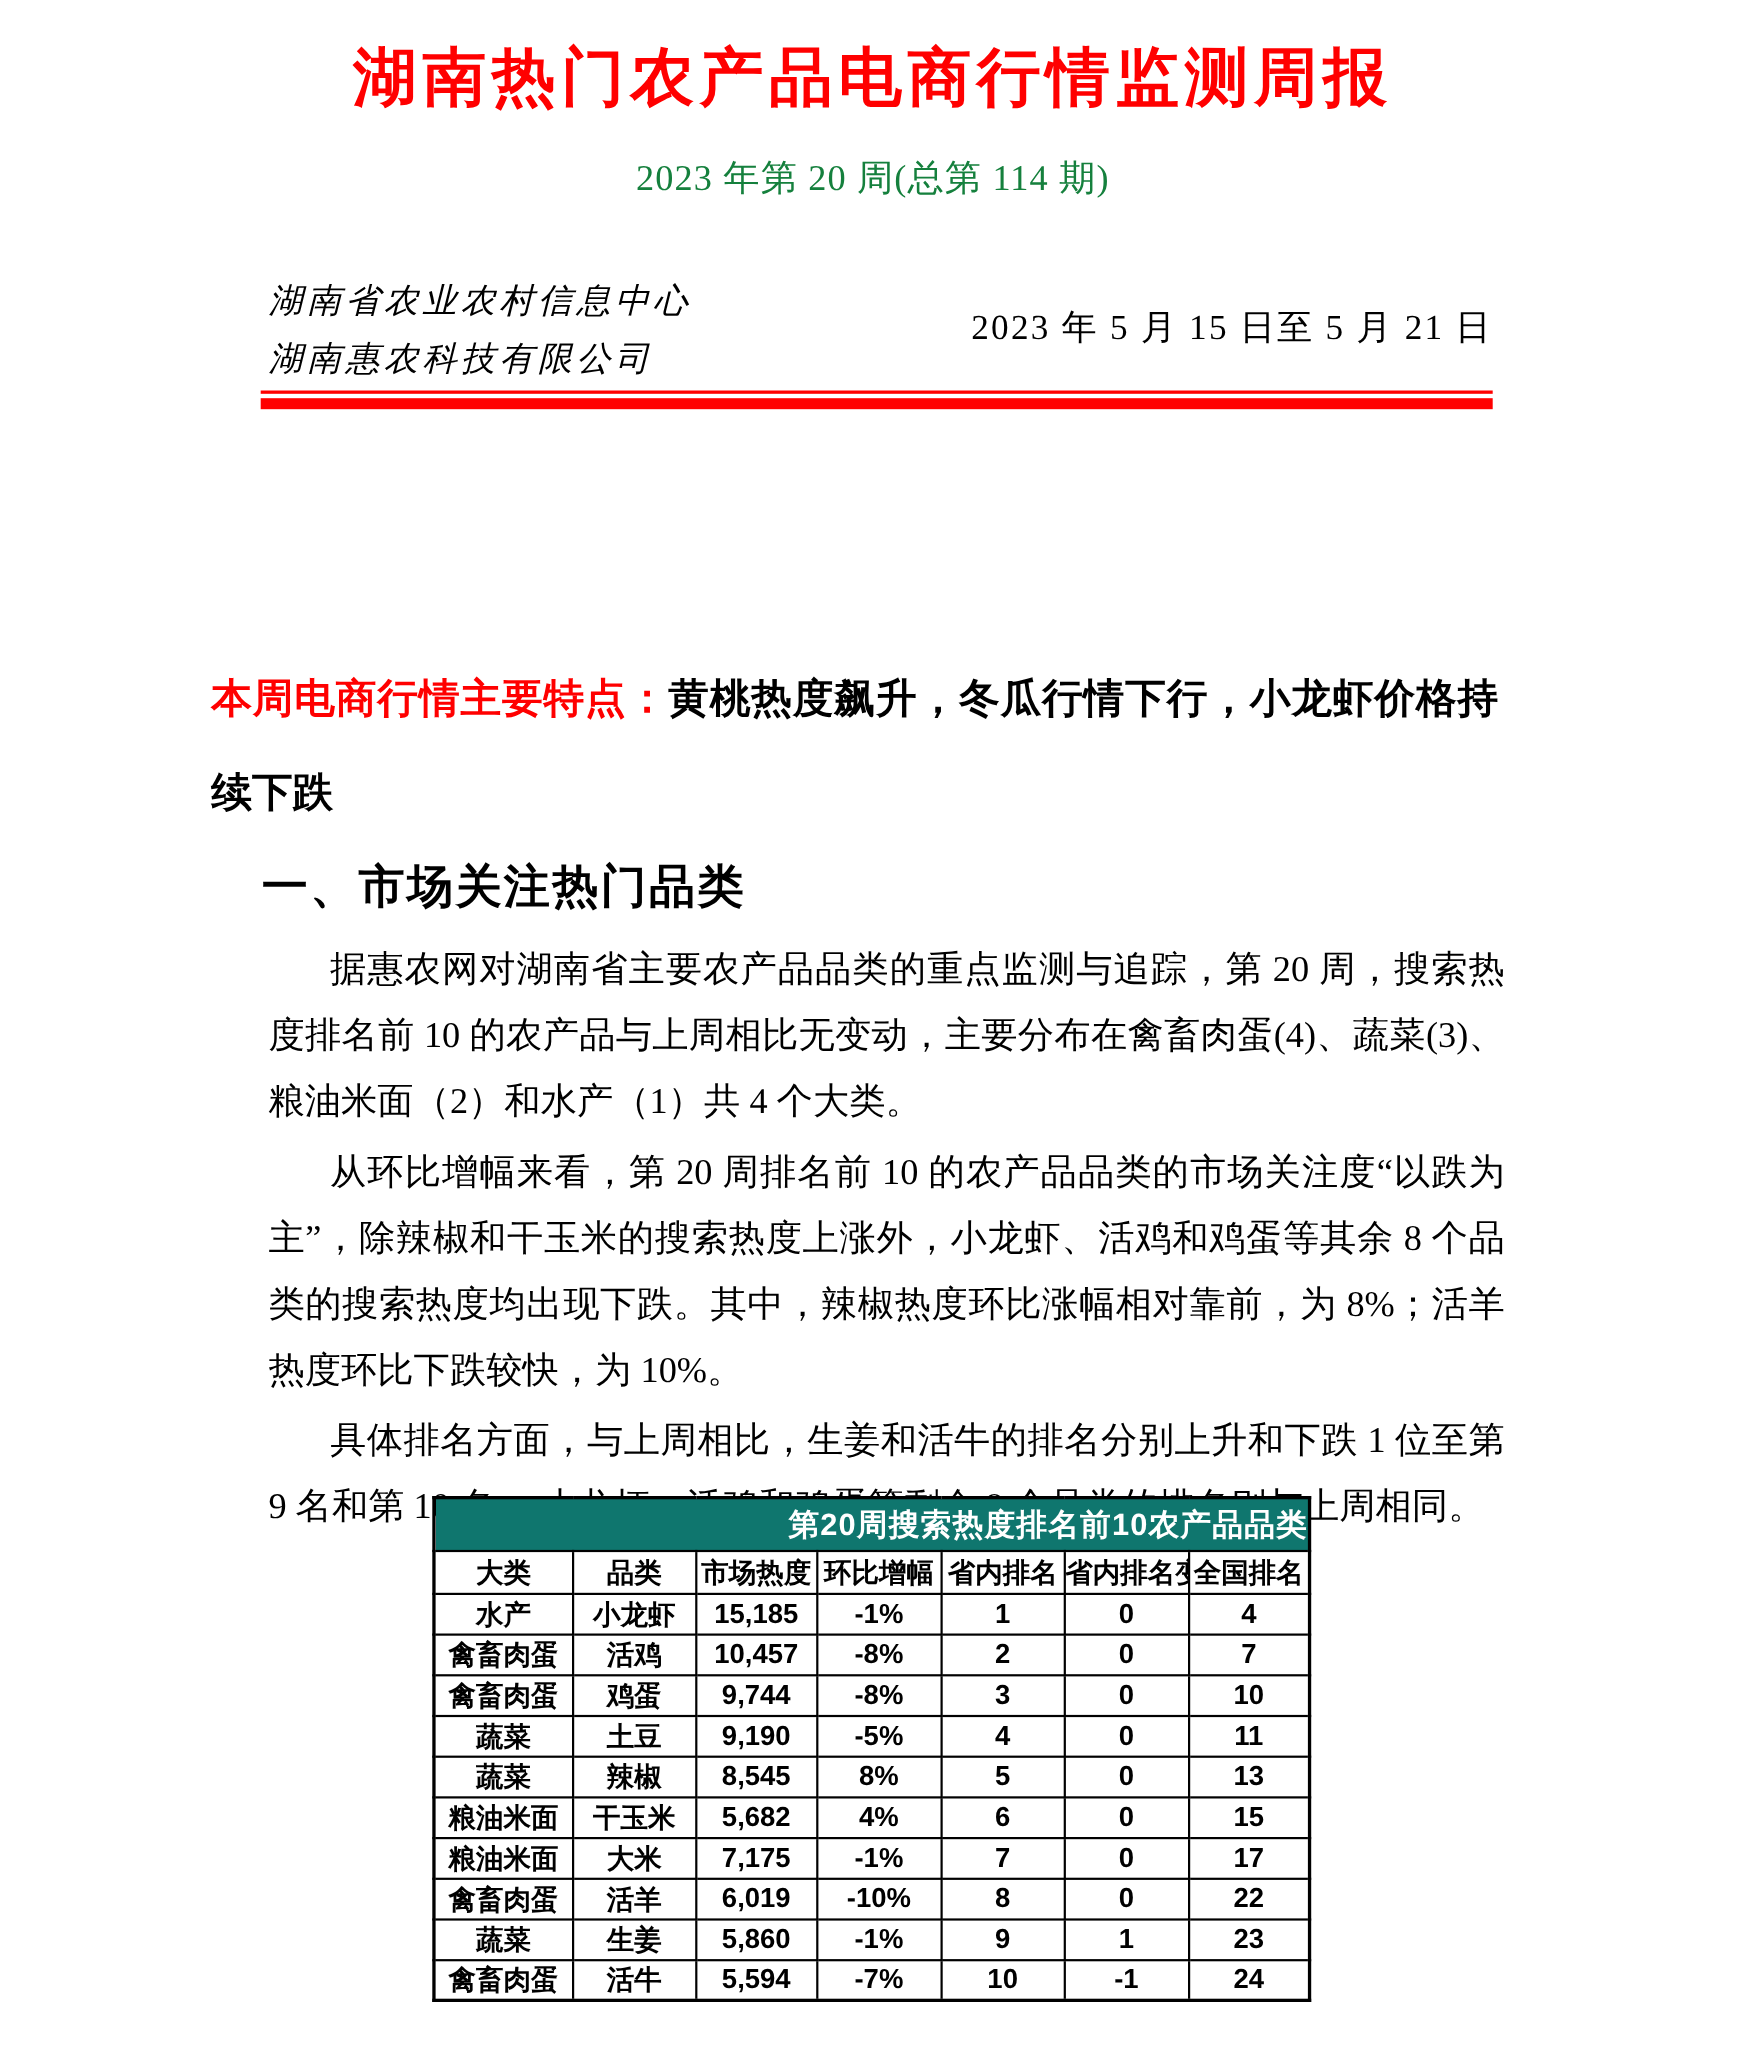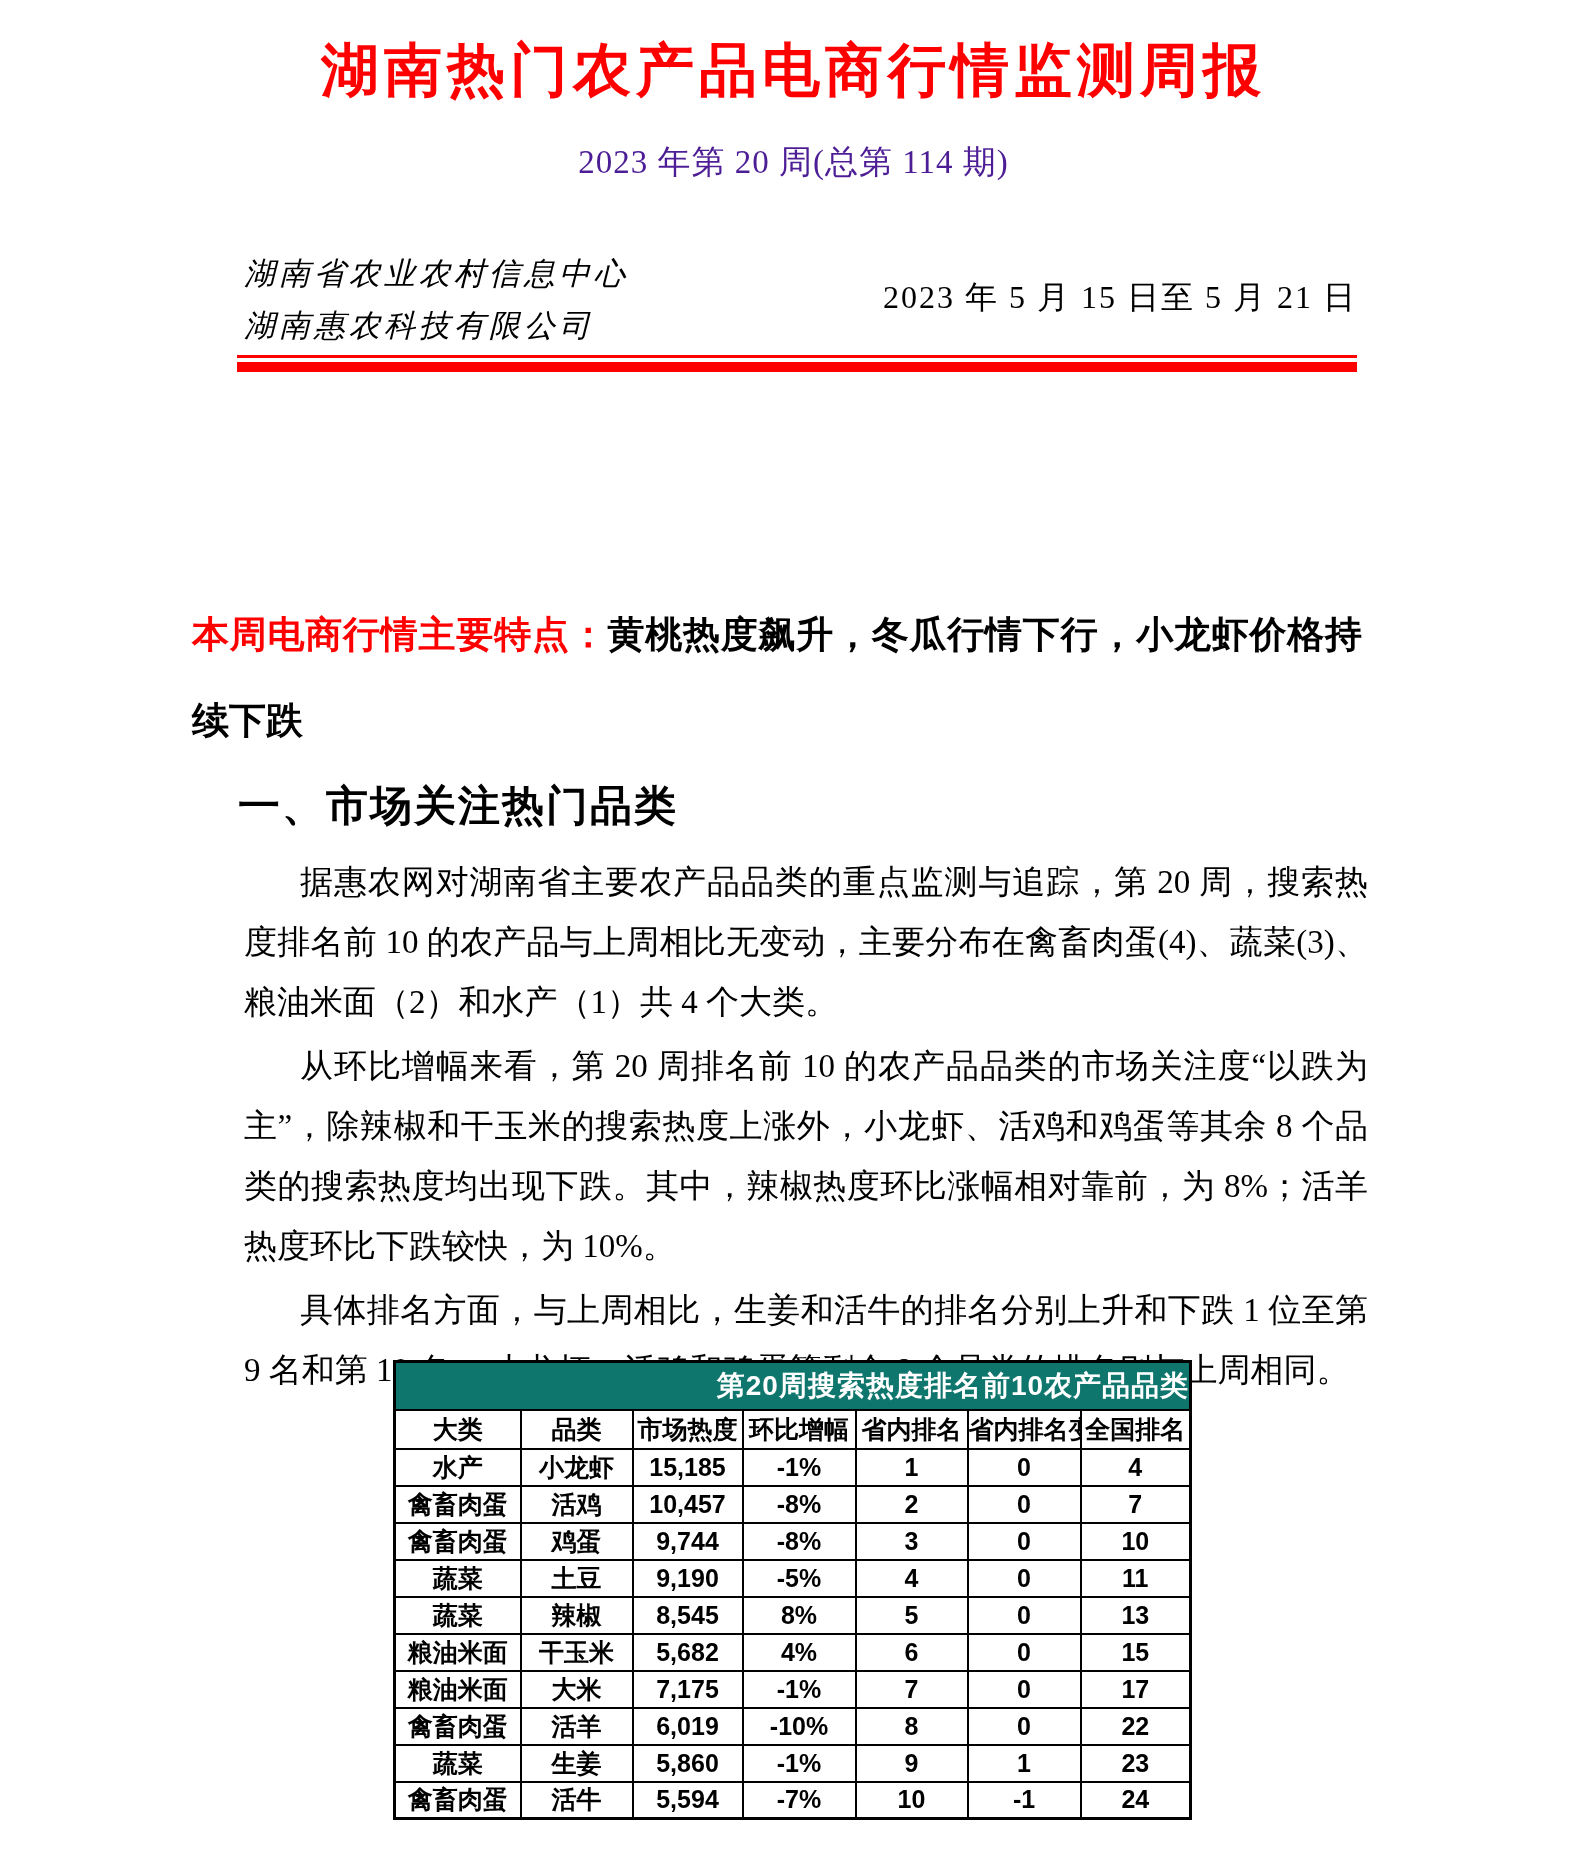--- a/index.html
+++ b/index.html
@@ -13,21 +13,21 @@
   }
   .doc-title {
     position:absolute; top:32px; left:0; width:100%;
     text-align:center; color:#ff0000;
     font-family:"Liberation Serif", serif;
     font-weight:bold; font-size:58px; letter-spacing:5px;
     white-space:nowrap;
   }
   .doc-subtitle {
     position:absolute; top:140px; left:0; width:100%;
-    text-align:center; color:#4c1d95;
+    text-align:center; color:#15803d;
     font-size:33px; letter-spacing:1px;
   }
   .org-block {
     position:absolute; top:248px; left:244px;
     font-size:31px; line-height:52px; font-style:italic;
     letter-spacing:4px;
   }
   .date-range {
     position:absolute; top:276px; right:230px;
     font-size:32px; letter-spacing:2px;

